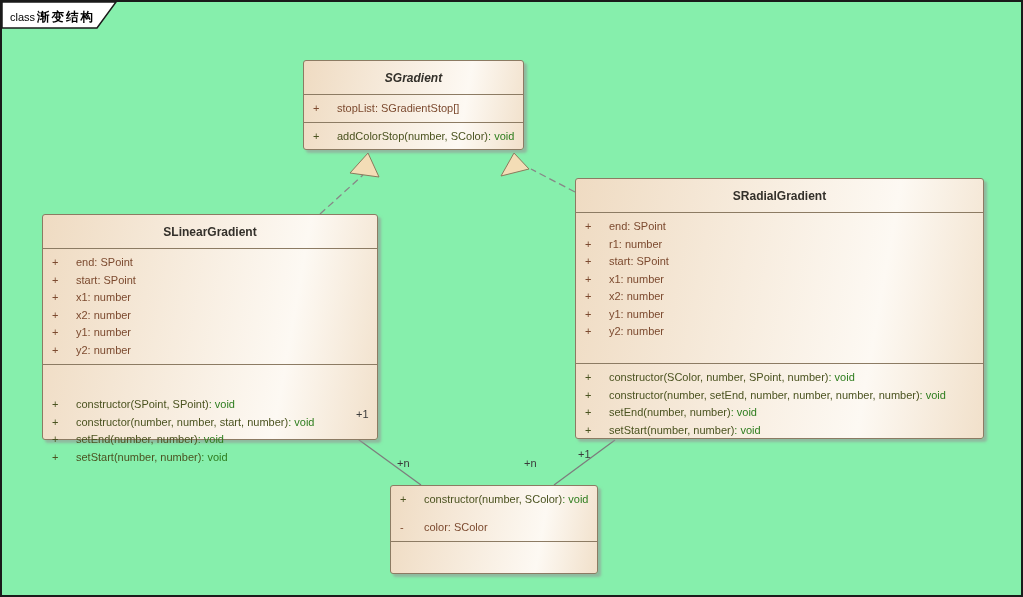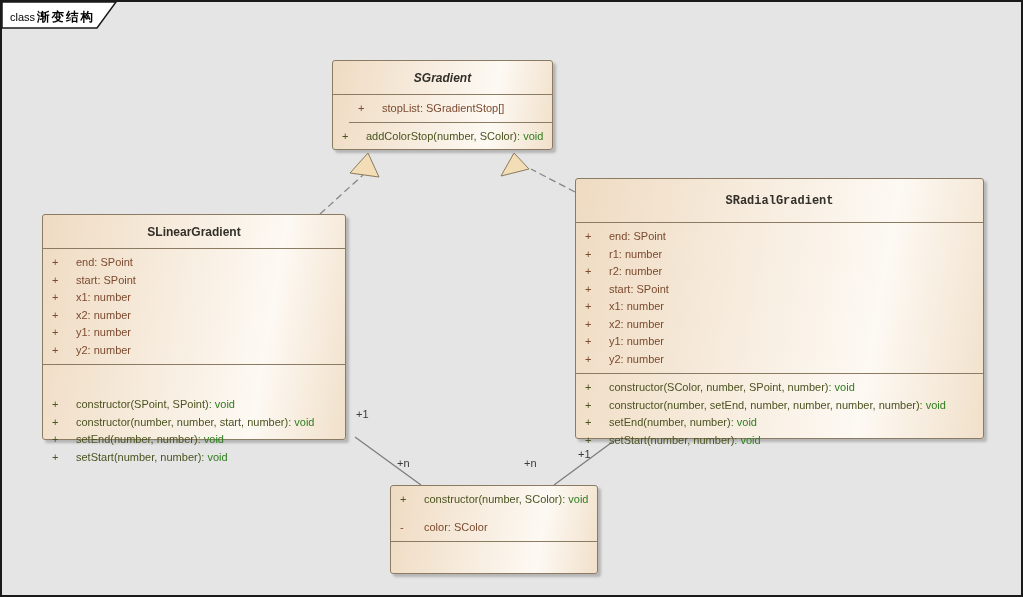--- a/index.html
+++ b/index.html
@@ -1,18 +1,18 @@
 <!DOCTYPE html>
 <html><head>
 <meta charset="utf-8">
 <style>
   html,body{margin:0;padding:0;background:#fff;}
   #canvas{
     position:relative;width:1023px;height:597px;box-sizing:border-box;
-    border:2px solid #1a1a1a;background:#e5e5e5;overflow:hidden;
+    border:2px solid #1a1a1a;background:#86efac;overflow:hidden;
     font-family:"Liberation Sans",sans-serif;
   }
   
   #frame-tab{position:absolute;left:0;top:0;width:140px;height:30px;}
   #frame-tab-text{position:absolute;left:8px;top:5px;white-space:nowrap;}
   .kw{font-size:11px;color:#000;}
   .zh{font-size:12.5px;font-weight:bold;color:#000;letter-spacing:2px;margin-left:2px;}
   
   #connectors{position:absolute;left:0;top:0;width:1023px;height:597px;}
   .dash{stroke:#878787;stroke-width:1.3;stroke-dasharray:7 4;fill:none;}
@@ -56,58 +56,57 @@
 
   <div id="frame-tab">
     <svg width="140" height="30">
       <polygon points="0,0 114,0 95,26 0,26" fill="#ffffff" stroke="#1a1a1a" stroke-width="1.5"></polygon>
     </svg>
     <div id="frame-tab-text">
       <span class="kw">class</span><span class="zh">渐变结构</span>
     </div>
   </div>
 
-  <div class="uml-class abstract" style="left:330px;top:58px;width:221px;height:90px;">
+  <div class="uml-class abstract" style="left:301px;top:58px;width:221px;height:90px;">
     <div class="cls-title" style="height:34px;">SGradient</div>
-    <div class="cls-section attrs" style="height:28px;margin-left:16px;">
+    <div class="cls-section attrs" style="height:28px;">
       <div class="member attr-row">
         <span class="vis">+</span><span>stopList: SGradientStop[]</span>
       </div>
     </div>
     <div class="cls-section" style="height:28px;">
       <div class="member op-row">
         <span class="vis">+</span><span>addColorStop(number, SColor)</span><span class="ret">: void</span>
       </div>
     </div>
   </div>
 
-  <div class="uml-class" style="left:40px;top:212px;width:304px;height:226px;">
+  <div class="uml-class" style="left:40px;top:212px;width:336px;height:226px;">
     <div class="cls-title" style="height:34px;">SLinearGradient</div>
     <div class="cls-section attrs" style="height:116px;">
       <div class="member attr-row"><span class="vis">+</span><span>end: SPoint</span></div>
       <div class="member attr-row"><span class="vis">+</span><span>start: SPoint</span></div>
       <div class="member attr-row"><span class="vis">+</span><span>x1: number</span></div>
       <div class="member attr-row"><span class="vis">+</span><span>x2: number</span></div>
       <div class="member attr-row"><span class="vis">+</span><span>y1: number</span></div>
       <div class="member attr-row"><span class="vis">+</span><span>y2: number</span></div>
     </div>
     <div class="cls-section" style="height:76px;margin-top:26px;">
       <div class="member op-row"><span class="vis">+</span><span>constructor(SPoint, SPoint)</span><span class="ret">: void</span></div>
       <div class="member op-row"><span class="vis">+</span><span>constructor(number, number, start, number)</span><span class="ret">: void</span></div>
       <div class="member op-row"><span class="vis">+</span><span>setEnd(number, number)</span><span class="ret">: void</span></div>
       <div class="member op-row"><span class="vis">+</span><span>setStart(number, number)</span><span class="ret">: void</span></div>
     </div>
   </div>
 
   <div class="uml-class" style="left:573px;top:176px;width:409px;height:261px;">
-    <div class="cls-title" style="height:44px;font-family:Liberation Mono, monospace;">SRadialGradient</div>
+    <div class="cls-title" style="height:34px;">SRadialGradient</div>
     <div class="cls-section attrs" style="height:151px;">
       <div class="member attr-row"><span class="vis">+</span><span>end: SPoint</span></div>
       <div class="member attr-row"><span class="vis">+</span><span>r1: number</span></div>
-      <div class="member attr-row"><span class="vis">+</span><span>r2: number</span></div>
       <div class="member attr-row"><span class="vis">+</span><span>start: SPoint</span></div>
       <div class="member attr-row"><span class="vis">+</span><span>x1: number</span></div>
       <div class="member attr-row"><span class="vis">+</span><span>x2: number</span></div>
       <div class="member attr-row"><span class="vis">+</span><span>y1: number</span></div>
       <div class="member attr-row"><span class="vis">+</span><span>y2: number</span></div>
     </div>
     <div class="cls-section" style="height:76px;">
       <div class="member op-row"><span class="vis">+</span><span>constructor(SColor, number, SPoint, number)</span><span class="ret">: void</span></div>
       <div class="member op-row"><span class="vis">+</span><span>constructor(number, setEnd, number, number, number, number)</span><span class="ret">: void</span></div>
       <div class="member op-row"><span class="vis">+</span><span>setEnd(number, number)</span><span class="ret">: void</span></div>

